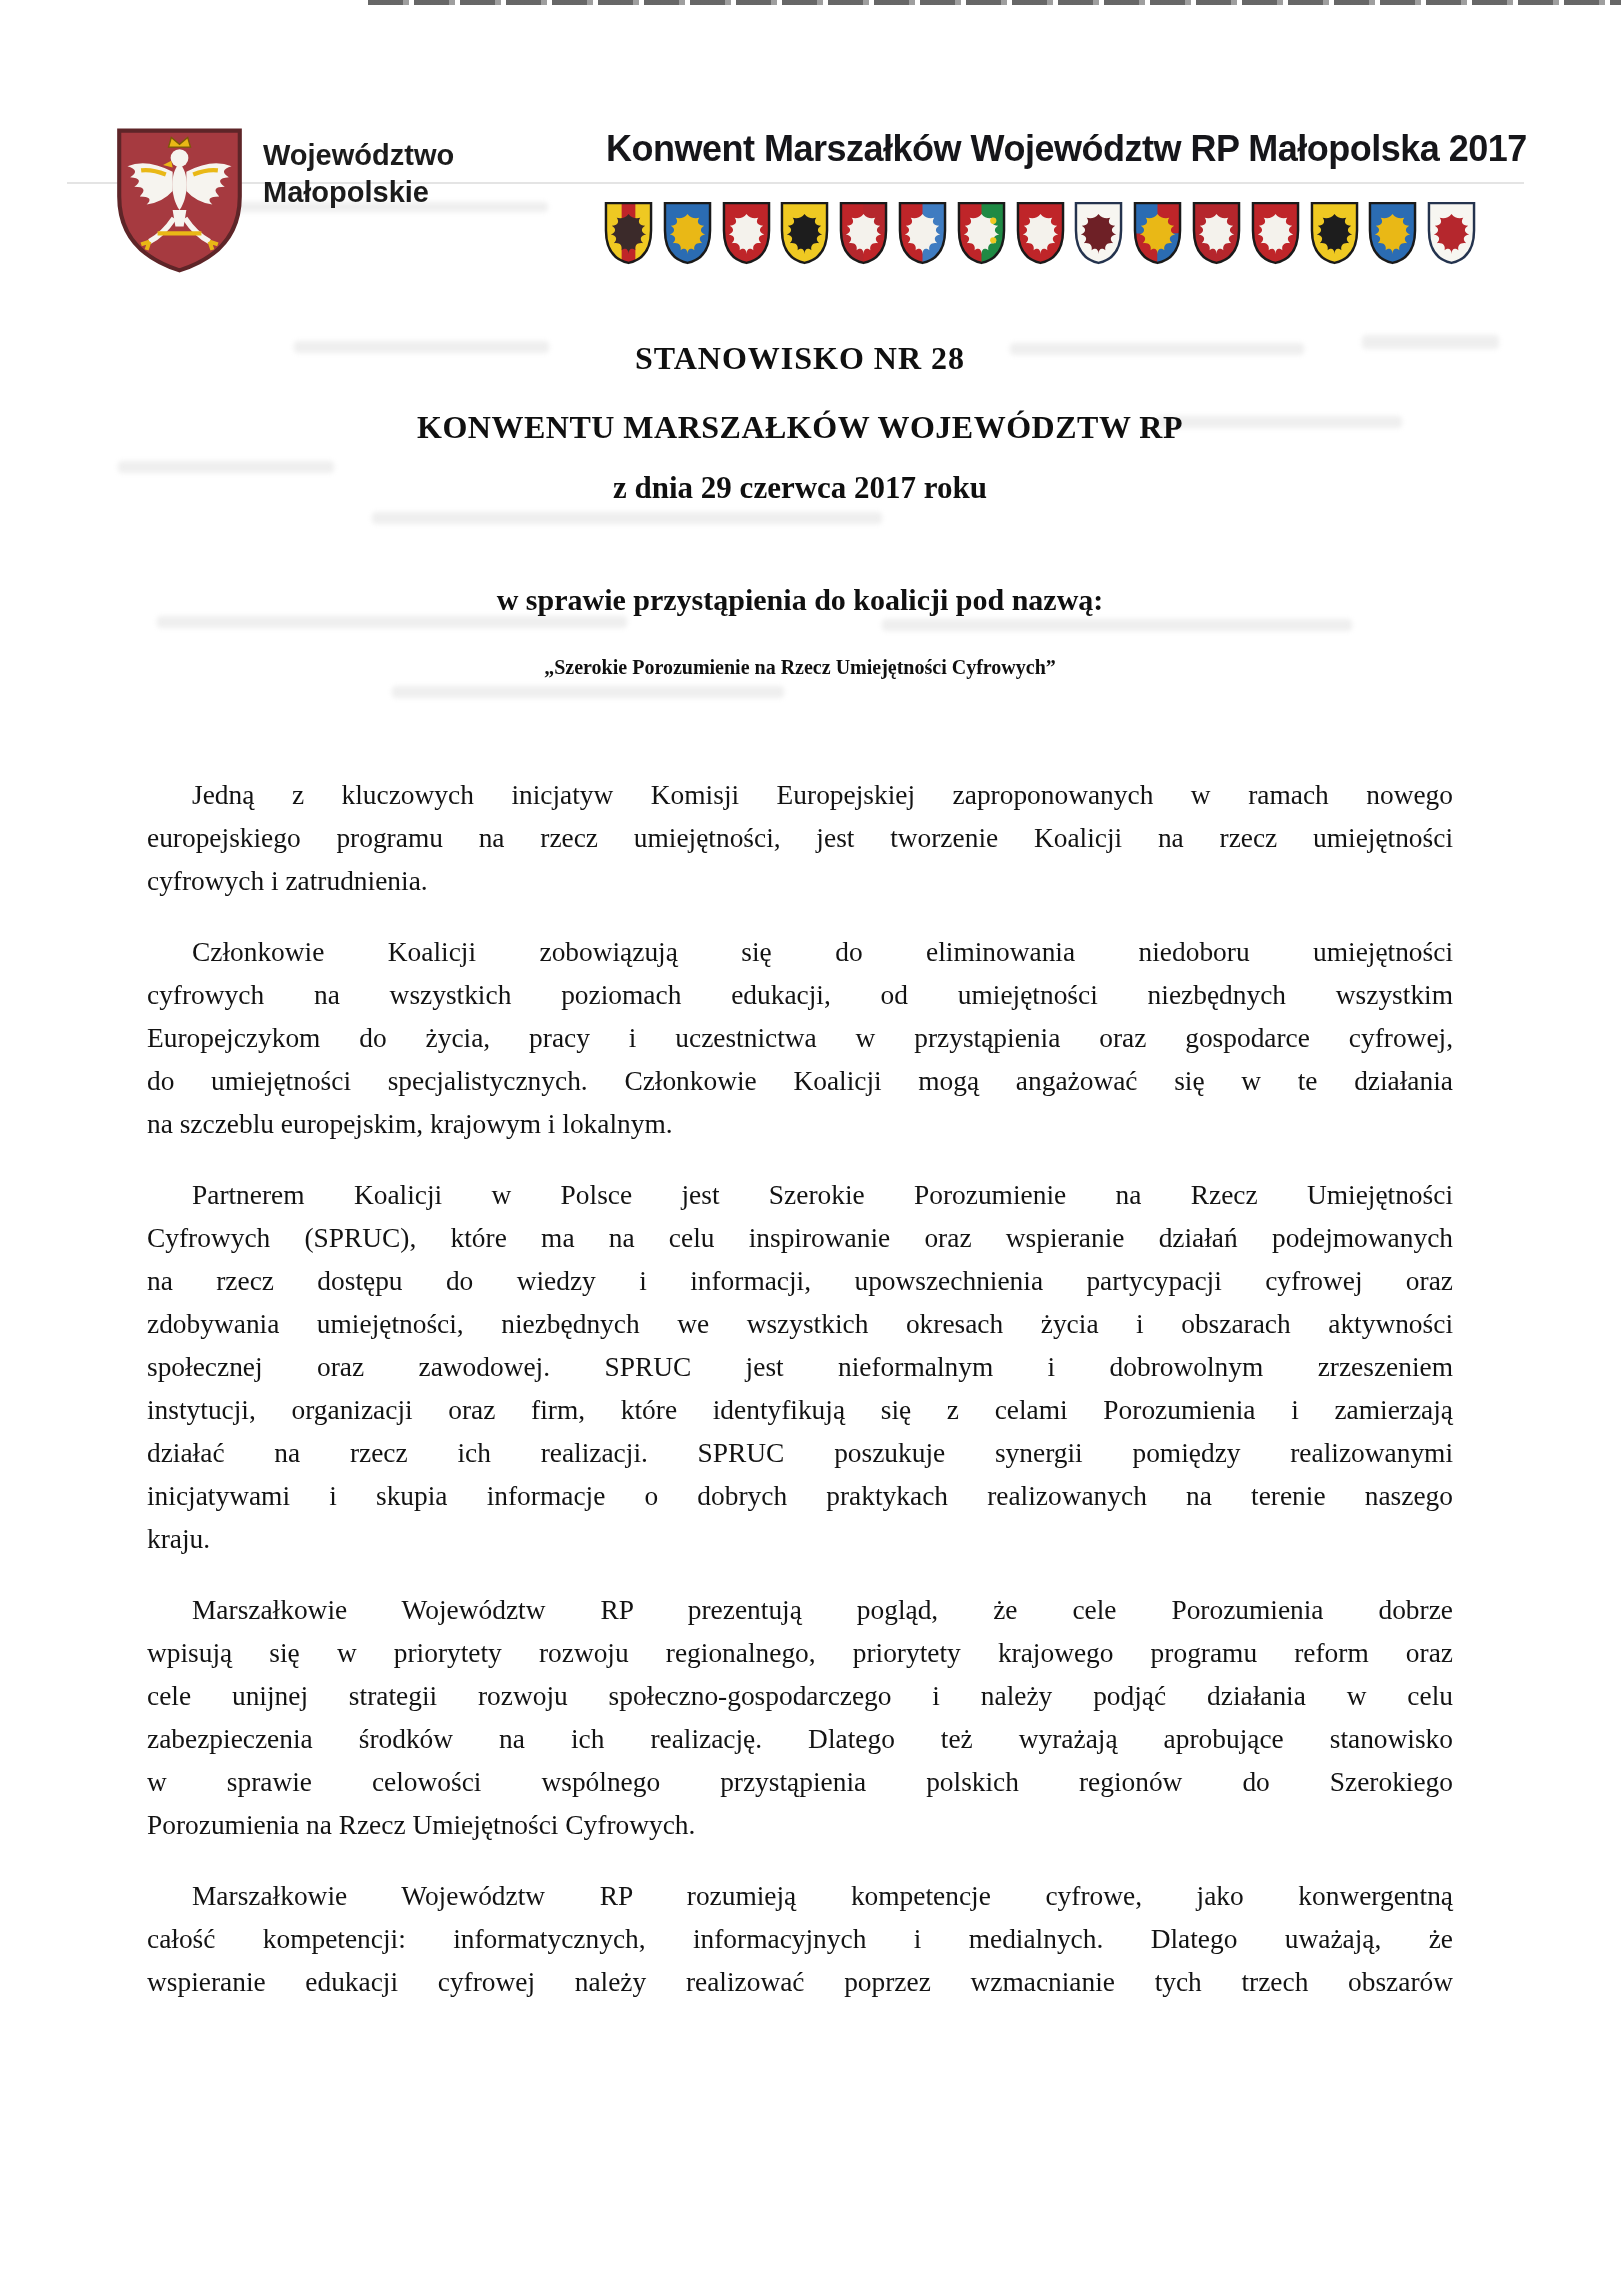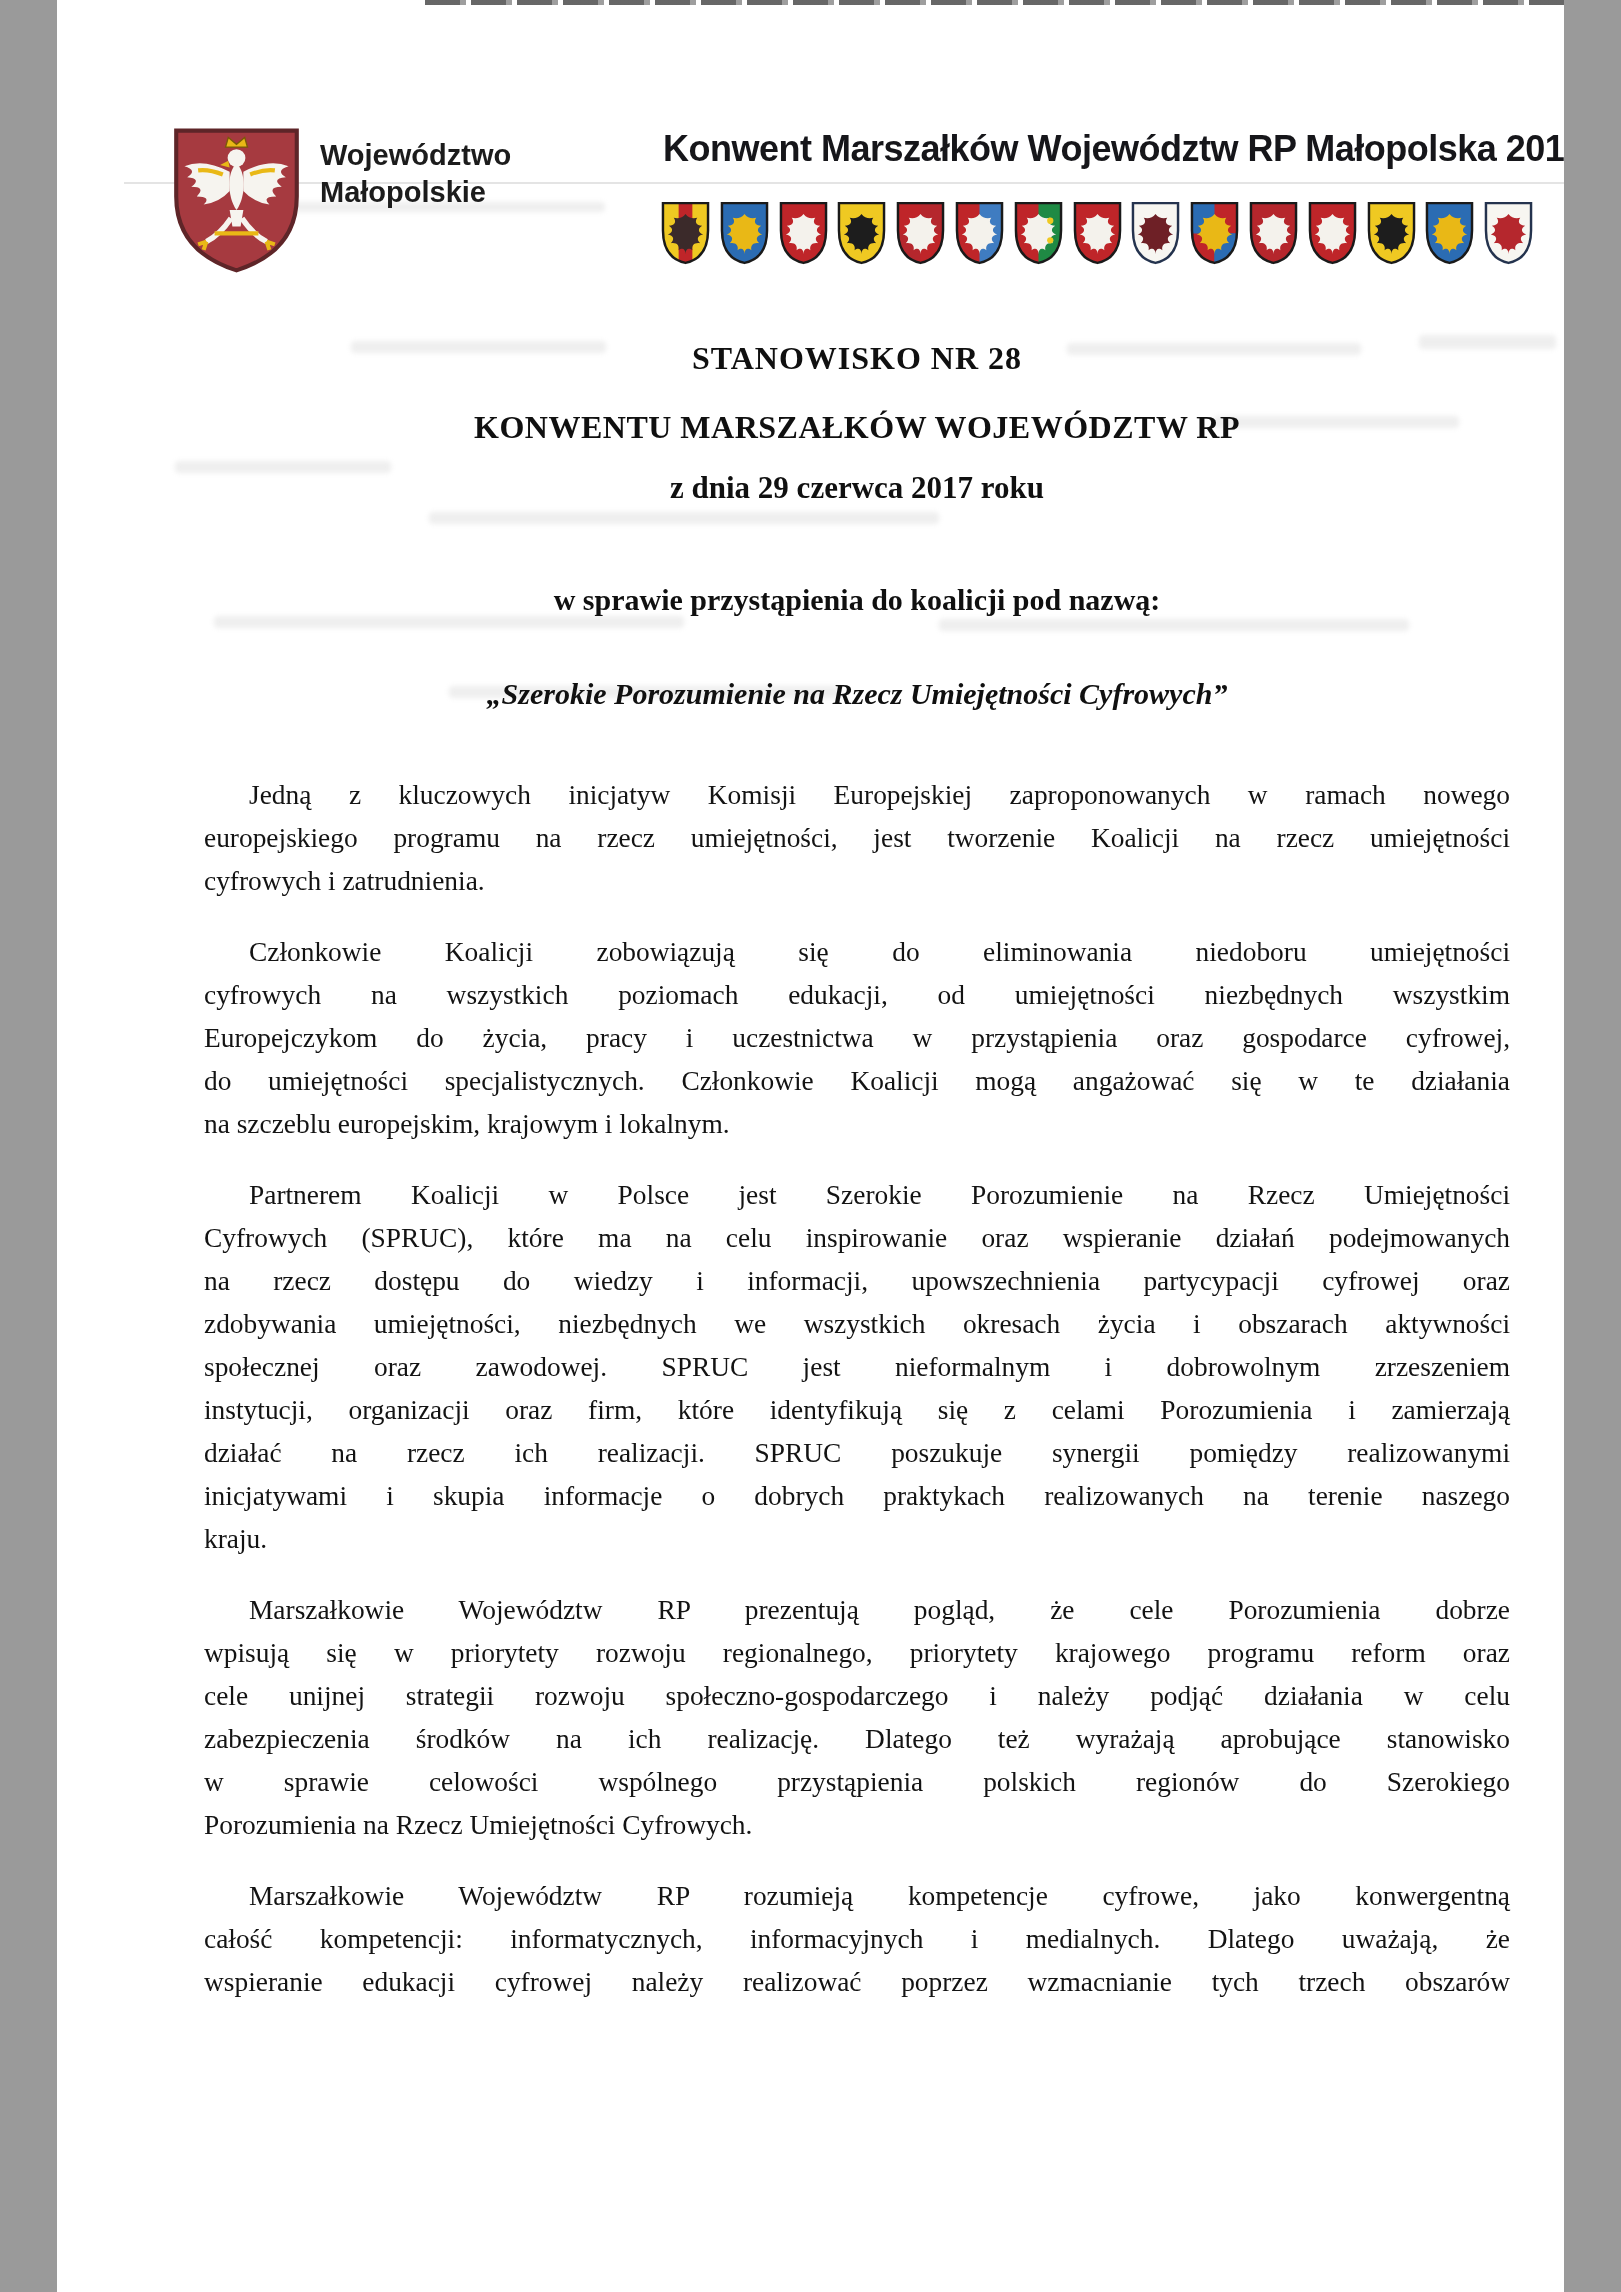--- a/index.html
+++ b/index.html
@@ -1,18 +1,18 @@
 <!DOCTYPE html>
 <html><head>
 <meta charset="utf-8">
 <style>
   html,body { margin:0; padding:0; background:#9a9a9a; }
   .page {
     position:relative;
-    width:1507px; height:2293px;
+    width:1621px; height:2293px;
     margin:0 auto;
     background:var(--paper,#ffffff);
     font-family:"Liberation Serif", serif;
     color:var(--ink,#141414);
     overflow:hidden;
   }
 
   
   .top-scan-line {
     position:absolute; top:0; left:368px; width:1254px; height:4.9px;
@@ -48,21 +48,21 @@
 
   
   .heading, .subject-line {
     position:absolute; left:147px; width:1306px; text-align:center;
     font-weight:bold; color:#101010;margin-top:13px;
   }
   .heading-1 { top:327px; font-size:32px; letter-spacing:1px; }
   .heading-2 { top:396px; font-size:32px; letter-spacing:0.5px; }
   .heading-3 { top:457px; font-size:31px; }
   .subject-1 { top:570px; font-size:30px; }
-  .subject-2 { top:664px; font-size:30px;font-style:italic; }
+  .subject-2 { top:643px; font-size:20px; }
 
   
   .body-text {
     position:absolute; left:147px; top:774px; width:1306px;
     font-size:27.4px; line-height:43px; color:#131313;
   }
   .paragraph + .paragraph { margin-top:28px; }
   .line { text-align:justify; text-align-last:justify; -moz-text-align-last:justify; }
   .line.lastleft { text-align-last:left; -moz-text-align-last:left; }
   .line.first { text-indent:45px; }

